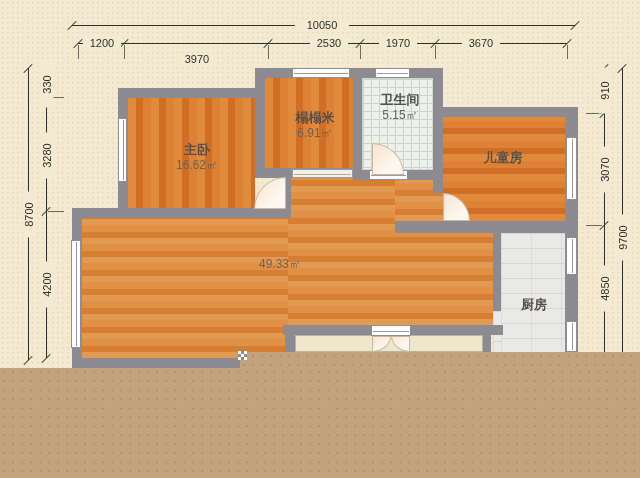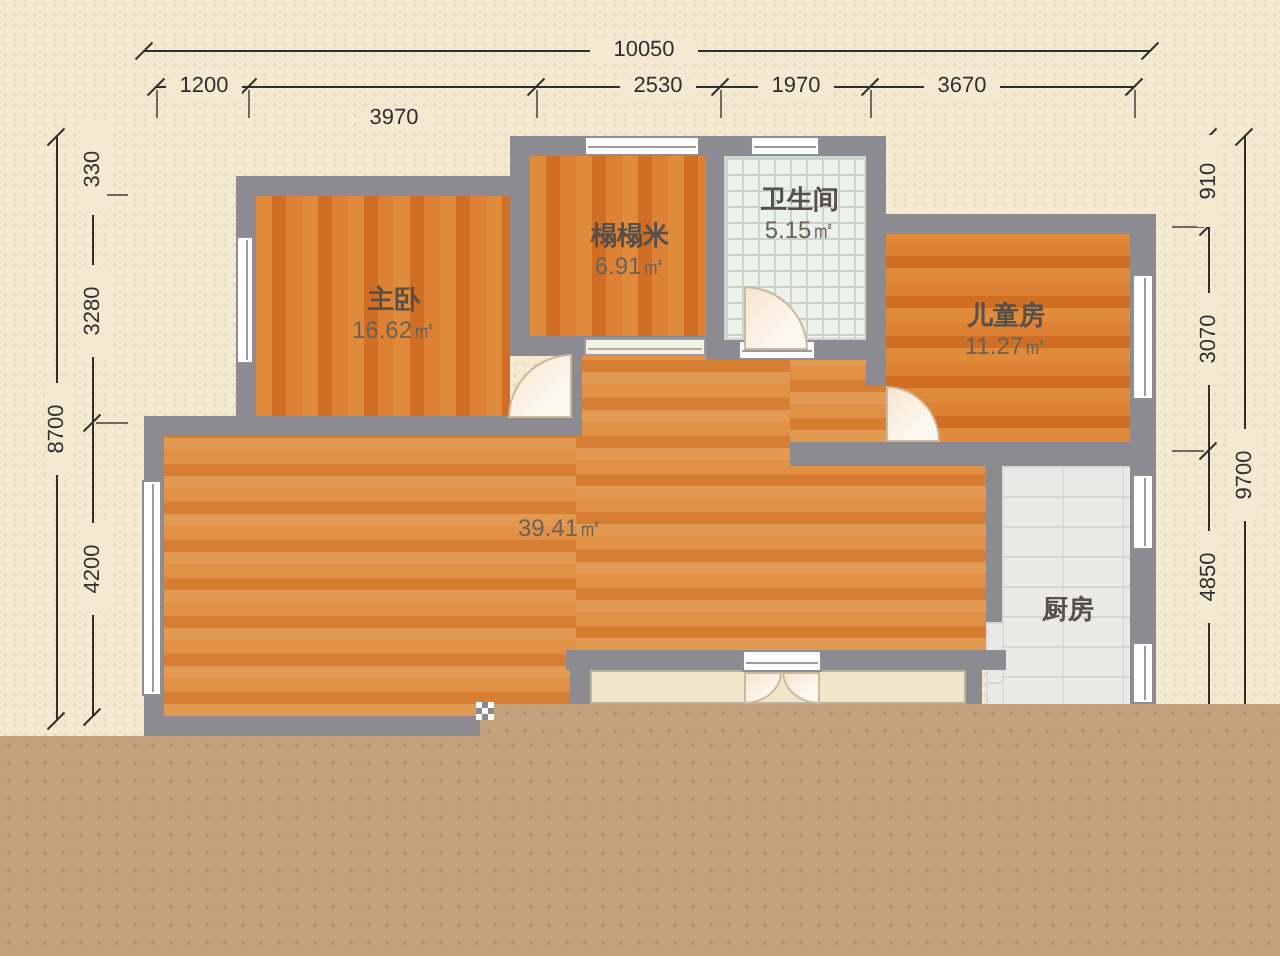--- a/index.html
+++ b/index.html
@@ -169,24 +169,23 @@
   <div class="room-label" style="left:265px;top:110px;width:100px;">
     <div class="room-name">榻榻米</div>
     <div class="room-area">6.91㎡</div>
   </div>
   <div class="room-label" style="left:352px;top:92px;width:96px;">
     <div class="room-name">卫生间</div>
     <div class="room-area">5.15㎡</div>
   </div>
   <div class="room-label" style="left:443px;top:150px;width:120px;">
     <div class="room-name">儿童房</div>
-    <div class="room-area">11.27㎡</div>
   </div>
   <div class="room-label" style="left:220px;top:257px;width:120px;">
-    <div class="room-area">39.41㎡</div>
+    <div class="room-area">49.33㎡</div>
   </div>
   <div class="room-label" style="left:484px;top:297px;width:100px;">
     <div class="room-name">厨房</div>
   </div>
 
   <div class="overlay" style="left:240px;top:352px;width:400px;height:126px;"></div>
   <div class="overlay" style="left:0px;top:368px;width:640px;height:110px;"></div>
   <div class="checker" style="left:238px;top:351px;"></div>
 
 </div>

